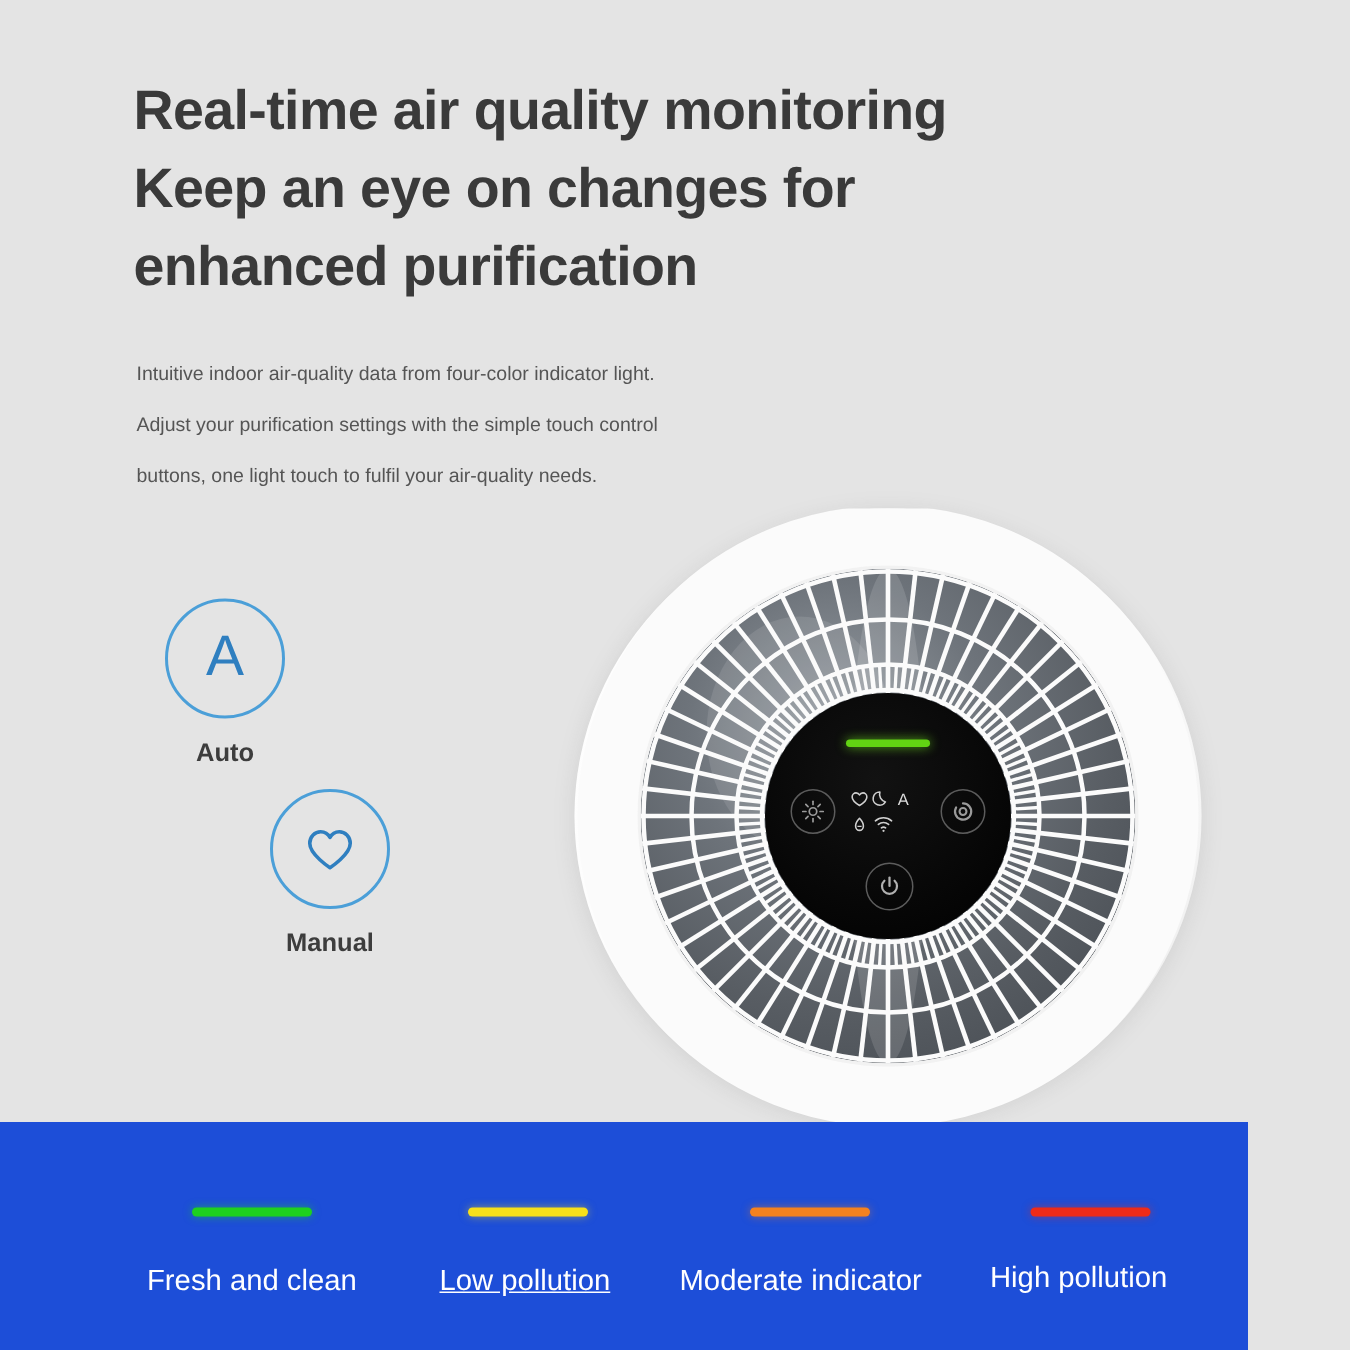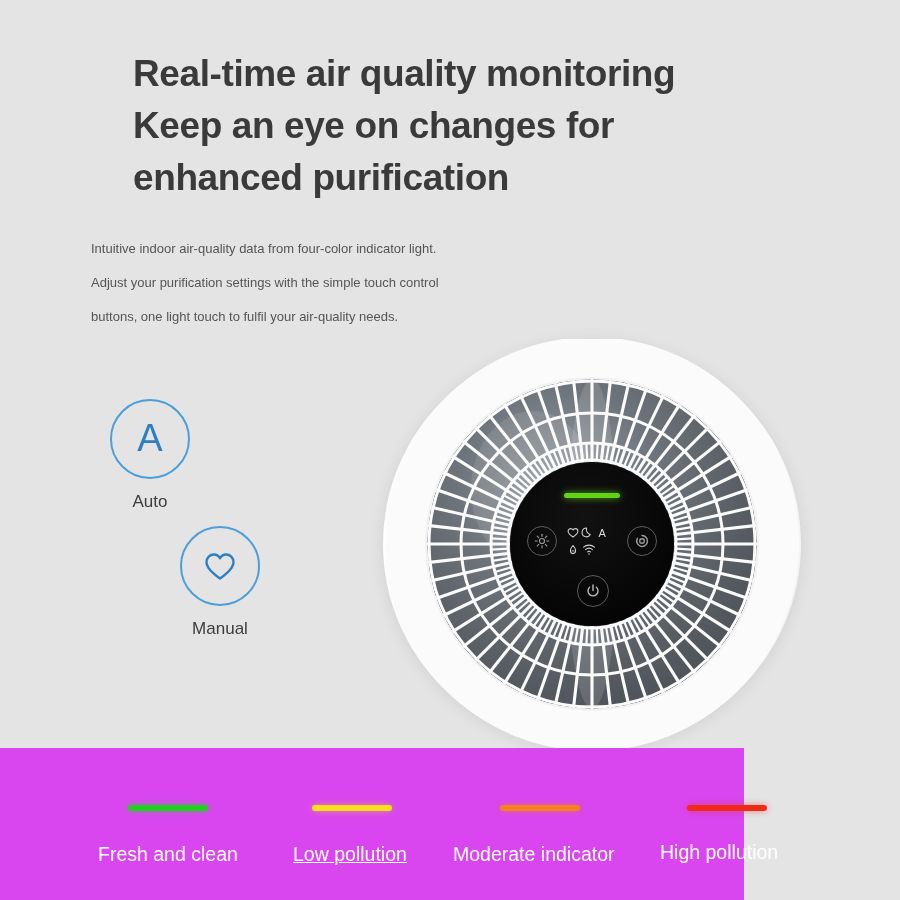--- a/index.html
+++ b/index.html
@@ -27,21 +27,20 @@
     position: absolute;
     left: 89px;
     top: 48px;
     width: 700px;
     font-size: 37px;
     line-height: 52px;
     font-weight: bold;
     color: #3a3a3a;
     letter-spacing: -0.4px;
     white-space: pre-line;
-    margin-left: 44px;
   }
   .subcopy {
     position: absolute;
     left: 91px;
     top: 232px;
     width: 680px;
     font-size: 13px;
     line-height: 34px;
     color: #555555;
     white-space: pre-line;
@@ -61,20 +60,21 @@
     display: flex;
     align-items: center;
     justify-content: center;
     margin: 0 auto;
   }
   .mode-label {
     margin-top: 13px;
     font-size: 17px;
     color: #3d3d3d;
     text-align: center;
+    font-weight: bold;
   }
   #mode-auto  { left: 110px; top: 399px; width: 80px; }
   #mode-sleep { left: 252px; top: 401px; width: 80px; }
   #mode-manual{ left: 180px; top: 526px; width: 80px; }
   .glyph-letter {
     font-size: 38px;
     color: #2f7fc0;
     line-height: 1;
     font-weight: 400;
     margin-top: -2px;
@@ -139,23 +139,23 @@
     top: 63px;
     width: 52px;
     height: 34px;
   }
 
   
   #legend-band {
     position: absolute;
     left: 0;
     top: 748px;
-    width: 744px;
+    width: 832px;
     height: 152px;
-    background: #d946ef;
+    background: #1d4ed8;
   }
   .legend-item { position: absolute; }
   .legend-bar {
     height: 6px;
     border-radius: 3px;
   }
   .legend-text {
     position: absolute;
     white-space: nowrap;
     color: #ffffff;

